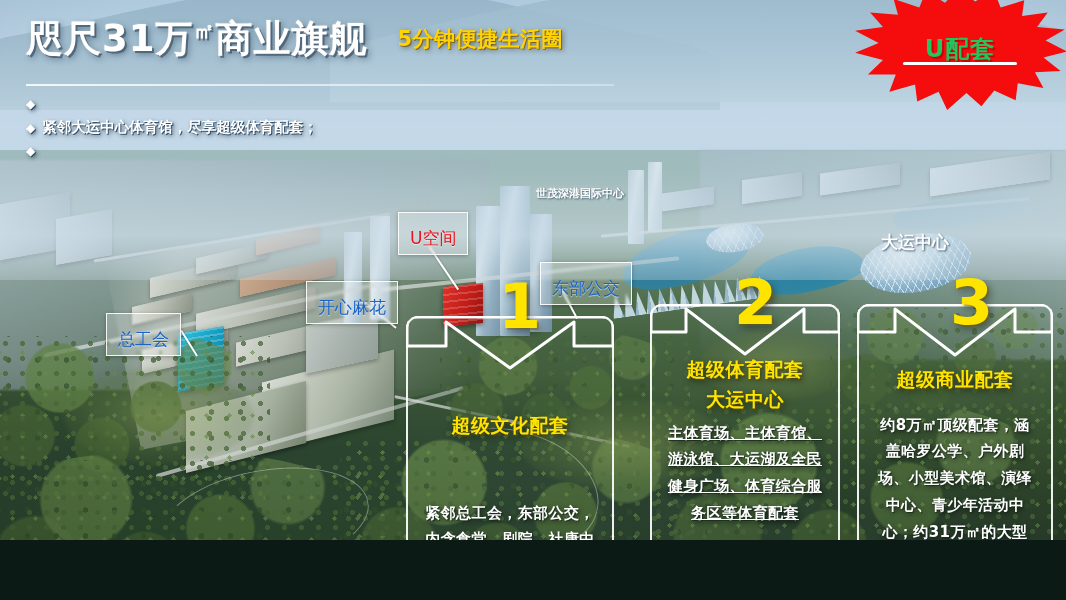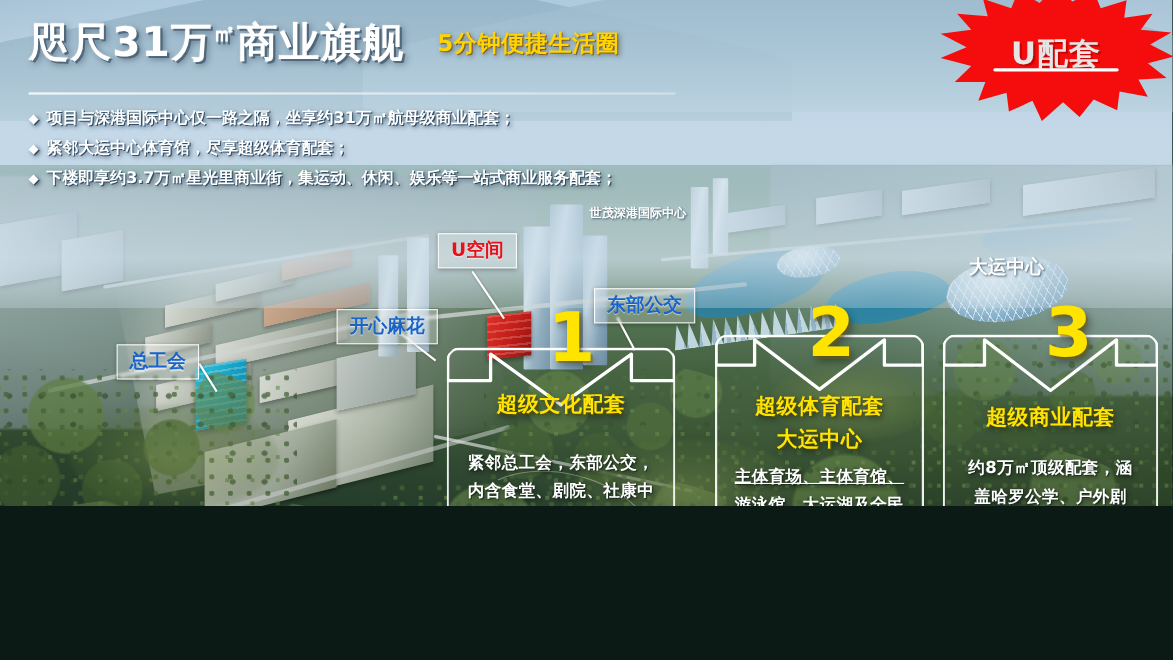--- a/index.html
+++ b/index.html
@@ -3,21 +3,21 @@
 <meta charset="utf-8">
 <style>
   * { margin:0; padding:0; box-sizing:border-box; }
   html,body { width:1066px; height:600px; overflow:hidden; }
   body {
     font-family:"DejaVu Sans","Liberation Sans",sans-serif;
     background:#0b1a14;
   }
   #stage {
     position:relative;
-    width:1066px; height:460px;
+    width:1066px; height:540px;
     overflow:hidden;
     background:#1e3328;
   }
 
   
   .bg { position:absolute; inset:0; }
 
   .bg-sky {
     position:absolute; left:0; top:0; width:1066px; height:230px;
     background:
@@ -253,33 +253,33 @@
       60% 97%, 53% 86%, 44% 100%, 40% 85%, 30% 93%, 29% 79%,
       17% 85%, 20% 71%, 7% 71%, 14% 59%, 1% 53%, 12% 45%,
       1% 35%, 14% 32%, 8% 20%, 21% 22%, 19% 9%, 31% 16%,
       34% 3%, 43% 12%
     );
     filter:drop-shadow(0 2px 3px rgba(0,0,0,.3));
   }
   #star-badge .star-label {
     position:absolute; left:0; right:0; top:50%; transform:translateY(-50%);
     text-align:center;
-    font-size:28px; font-weight:bold; color:#e5e5e5; letter-spacing:1px;
+    font-size:24px; font-weight:bold; color:#22c55e; letter-spacing:1px;
     text-shadow:2px 2px 0 rgba(150,0,0,.5);
   }
   #star-badge .star-underline {
     position:absolute; left:50%; transform:translateX(-50%);
     top:74px; width:114px; height:3px; background:#ffffff; border-radius:2px;
   }
 
   
   .callout {
     position:absolute; z-index:32;
-    padding:3px 11px 4px;
-    font-size:17px; font-weight:bold; white-space:nowrap;
+    padding:14px 11px 4px;
+    font-size:17px; font-weight:normal; white-space:nowrap;
     border:1.5px solid rgba(255,255,255,.9);
     background:rgba(255,255,255,.22);
     backdrop-filter:blur(1px);
     box-shadow:0 1px 4px rgba(0,0,0,.28);
   }
   #callout-u { left:398px; top:212px; color:#e8101a;
     text-shadow:0 1px 1px rgba(255,255,255,.65); }
   #callout-kaixin { left:306px; top:281px; color:#1a63c8;
     text-shadow:0 1px 1px rgba(255,255,255,.6); }
   #callout-zgh { left:106px; top:313px; color:#1a63c8;
@@ -333,21 +333,21 @@
     letter-spacing:.5px; line-height:1.25;
     text-shadow:1.5px 1.5px 0 rgba(90,75,0,.55), 2px 3px 6px rgba(0,0,0,.55);
   }
   .card-body {
     font-size:15px; font-weight:bold; color:#ffffff; text-align:center;
     line-height:1.78; letter-spacing:.4px;
     text-shadow:1px 1px 0 rgba(25,45,30,.8), 1px 2px 5px rgba(0,0,0,.65);
   }
 
   #card-1 { left:406px; top:316px; width:208px; height:268px; }
-  #card-1 .card-inner { padding:33px 17px 10px; }
+  #card-1 .card-inner { padding:90px 17px 10px;gap:36px; }
   #card-1 .card-title { margin-top:6px; }
   #card-1 .card-body { margin-top:26px; }
 
   #card-2 { left:650px; top:304px; width:190px; height:280px; }
   #card-2 .card-inner { padding:52px 14px 10px; }
   #card-2 .card-body { margin-top:8px;text-decoration:underline; }
 
   #card-3 { left:857px; top:304px; width:196px; height:286px; }
   #card-3 .card-inner { padding:52px 16px 10px; }
   #card-3 .card-title { margin-top:10px; }
@@ -436,29 +436,27 @@
   <div class="headline-wrap">
     <div class="headline"><span>咫尺31万</span><span class="sup">㎡</span><span>商业旗舰</span></div>
     <div class="subline">5分钟便捷生活圈</div>
   </div>
 
   <div class="hr-line"></div>
 
   <div class="bullets">
     <div class="bullet">
       <span class="dia">◆</span>
-      <span>项目与深港国际中心仅一路之隔，坐享约31万㎡航母级商业配套；</span>
     </div>
     <div class="bullet">
       <span class="dia">◆</span>
       <span>紧邻大运中心体育馆，尽享超级体育配套；</span>
     </div>
     <div class="bullet">
       <span class="dia">◆</span>
-      <span>下楼即享约3.7万㎡星光里商业街，集运动、休闲、娱乐等一站式商业服务配套；</span>
     </div>
   </div>
 
   <div id="star-badge">
     <div class="star"></div>
     <div class="star-label">U配套</div>
     <div class="star-underline"></div>
   </div>
 
   <div class="leader" style="left:430px;top:246px;width:52px;transform:rotate(56deg);"></div>

